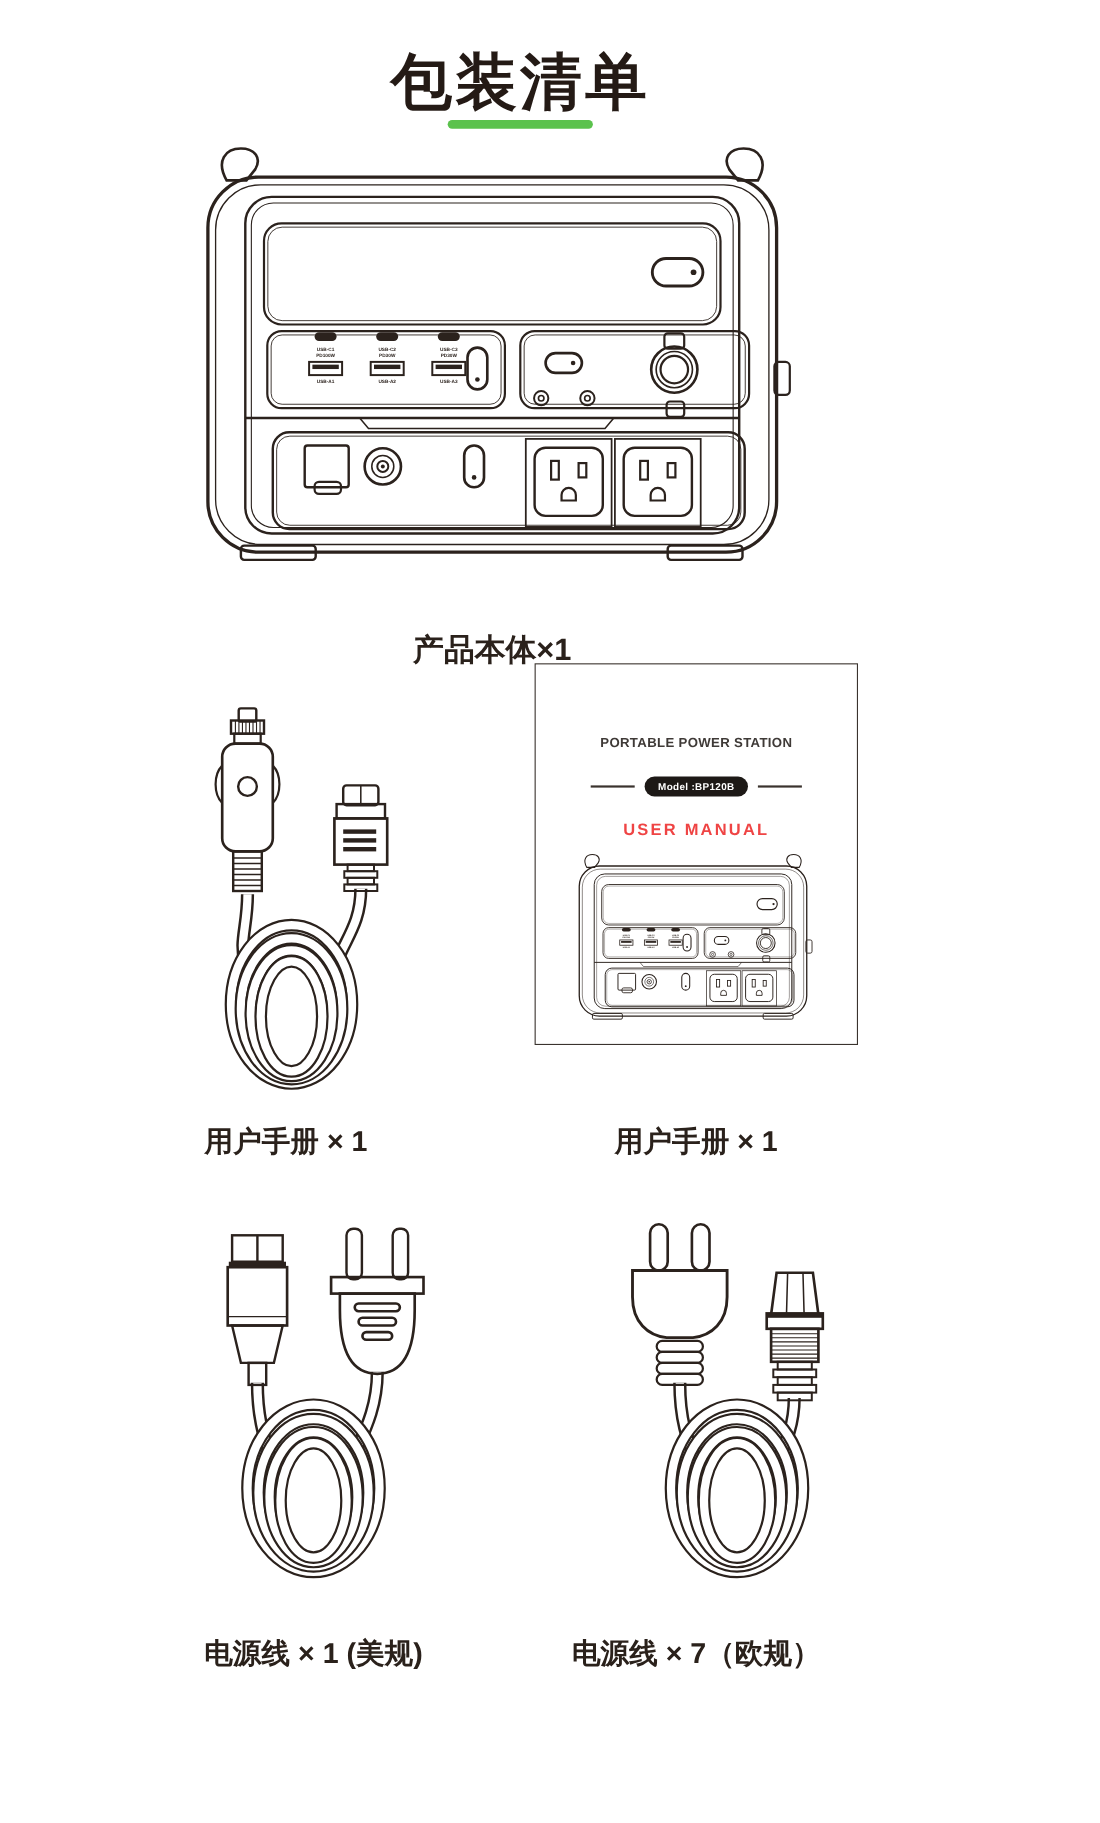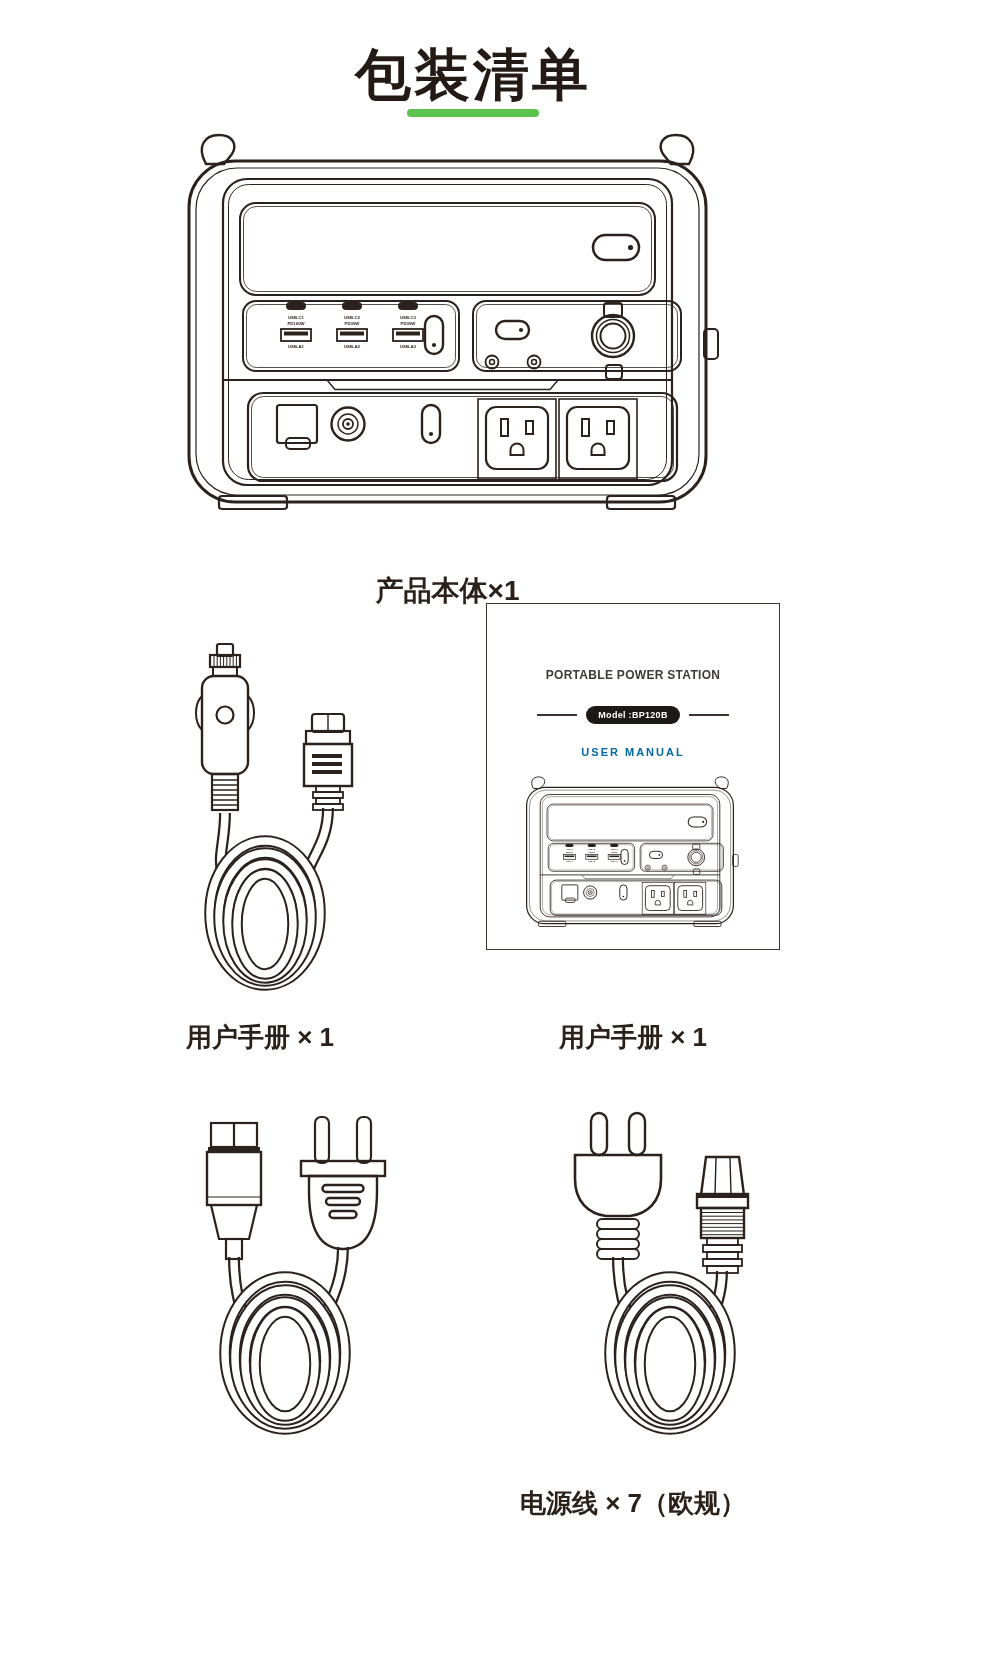--- a/index.html
+++ b/index.html
@@ -68,22 +68,22 @@
   .badge-line{width:40px;height:1.5px;background:#3a332e;}
   .model-badge{
     background:#1d1916;color:#ffffff;
     font-size:9px;font-weight:700;
     padding:4px 12px;border-radius:10px;
     letter-spacing:0.3px;white-space:nowrap;
   }
   .manual-sub{
     position:absolute;left:0;top:142px;width:100%;
     text-align:center;
-    font-size:11px;font-weight:700;letter-spacing:2px;
-    color:#0369a1;
+    font-size:15px;font-weight:700;letter-spacing:2px;
+    color:#ef4444;
   }
   .manual-mini{position:absolute;left:38px;top:172px;}
 </style>
 </head>
 <body>
 
 <div class="page">
 
   <div class="abs page-title">包装清单</div>
   <div class="abs title-underline"></div>
@@ -357,15 +357,16 @@
       <g>
         <rect class="ln" stroke-width="1.8" fill="#fff" x="172" y="143" width="31" height="7"></rect>
         <rect class="ln" stroke-width="1.8" fill="#fff" x="168" y="150" width="39" height="7"></rect>
         <rect class="ln" stroke-width="1.8" fill="#fff" x="172" y="157" width="31" height="7"></rect>
         <rect class="ln" stroke-width="1.8" fill="#fff" x="168" y="164" width="39" height="7"></rect>
         <rect class="ln" stroke-width="1.8" fill="#fff" x="172" y="171" width="31" height="7"></rect>
       </g>
     </g>
   </svg>
 
+  <div class="abs caption cap-row3-left">电源线 × 1 (美规)</div>
   <div class="abs caption cap-row3-right">电源线 × 7（欧规）</div>
 
 </div>
 
 </body></html>

